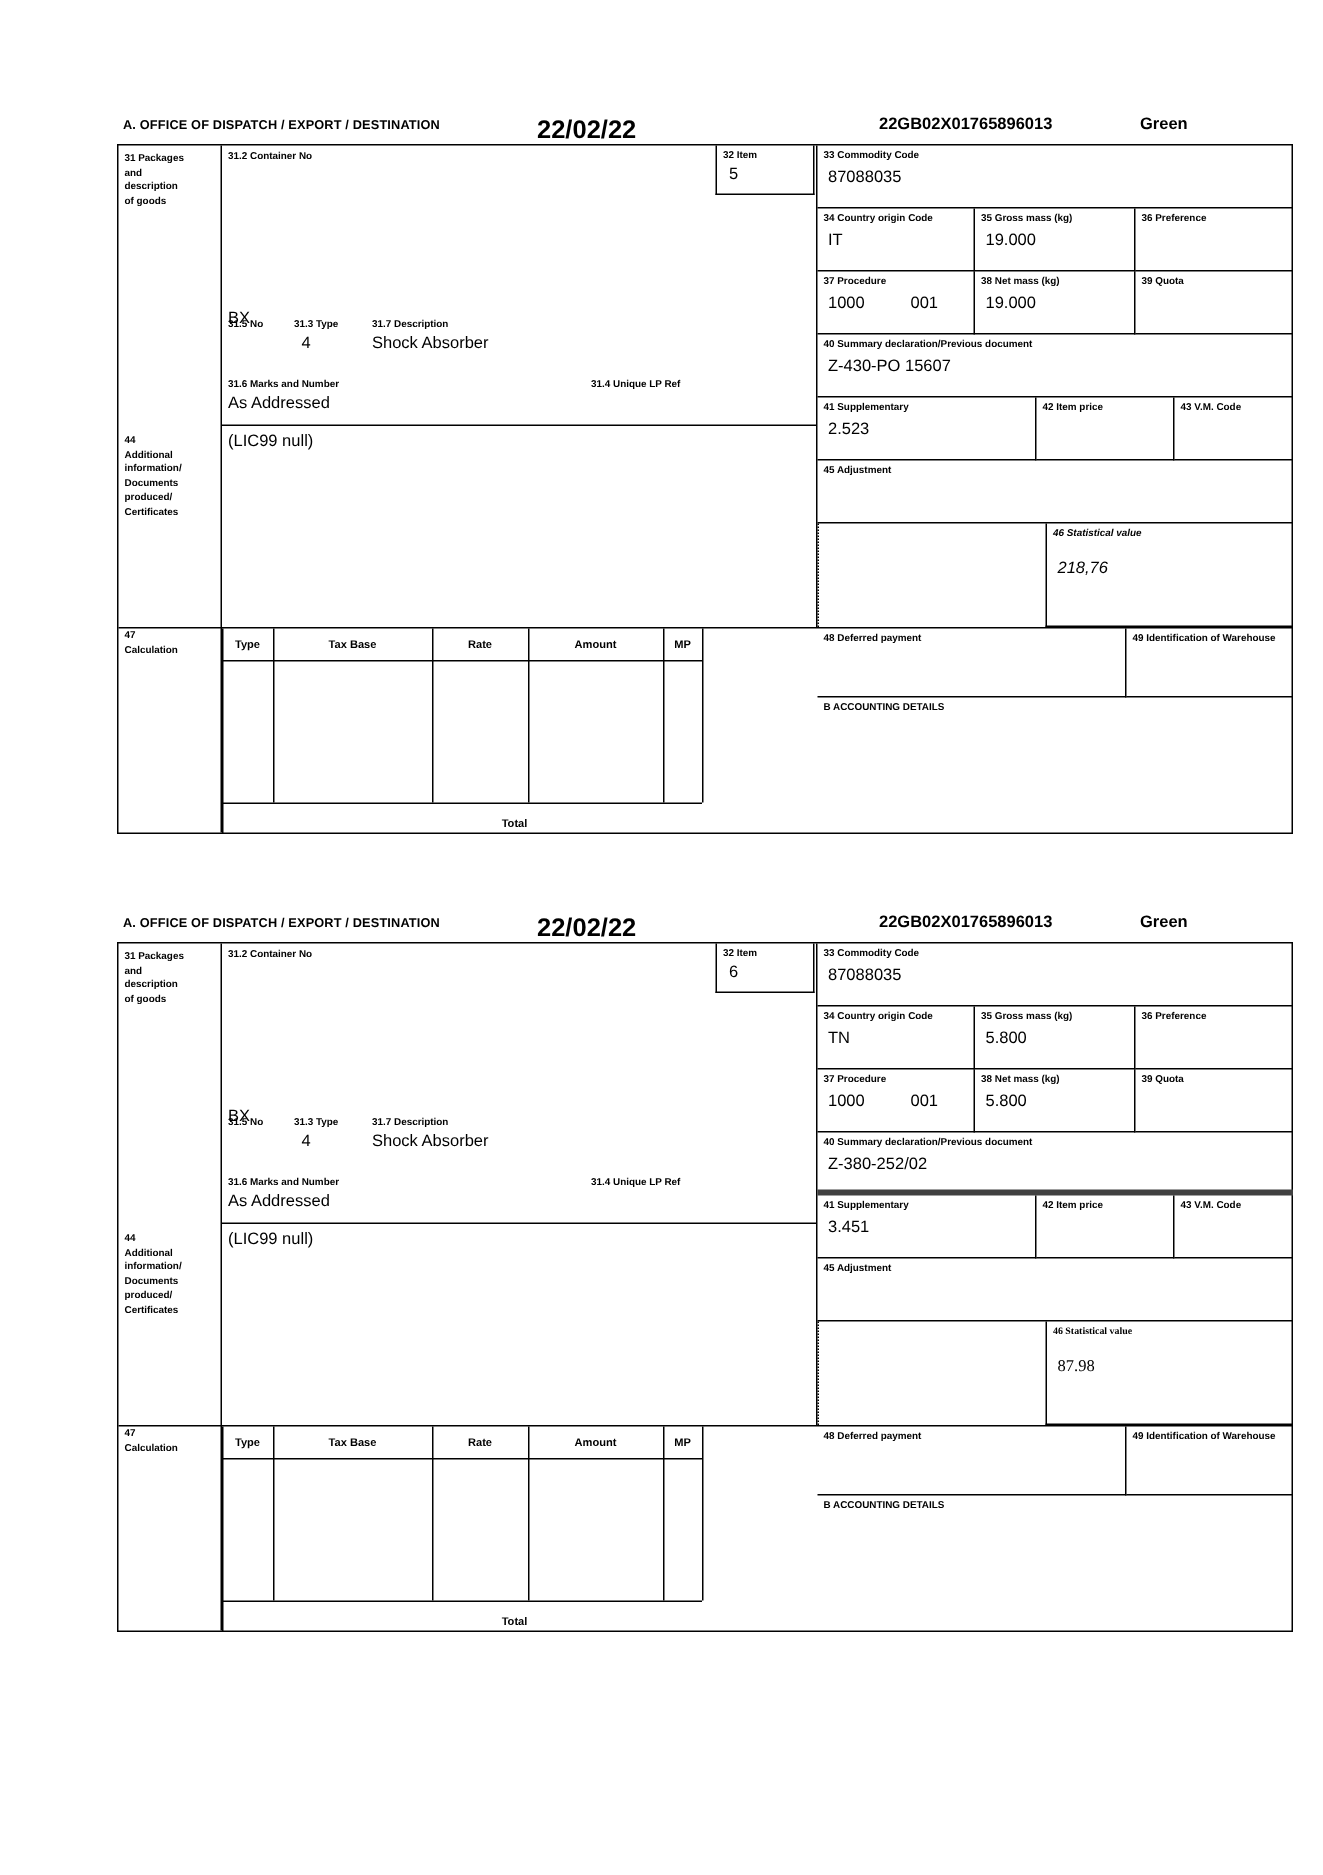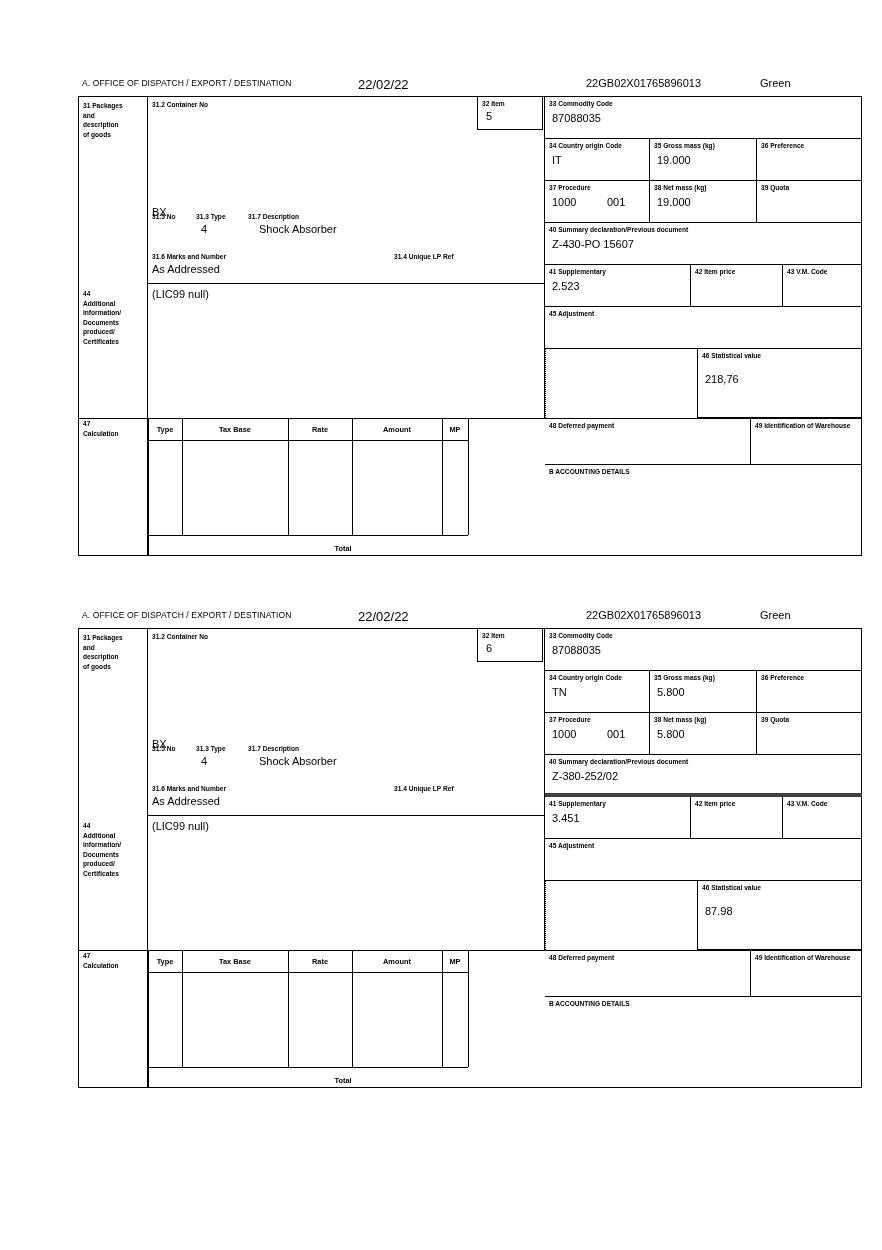--- a/index.html
+++ b/index.html
@@ -9,23 +9,23 @@
     color:#000;
     position:relative;
   }
   .page{position:relative;width:882px;height:1250px;}
 
   .form{position:absolute;left:78px;width:784px;}
   .form-1{top:78px;}
   .form-2{top:610px;}
 
   
-  .hdr{position:relative;height:18px;}
+  .hdr{position:relative;height:18px;font-weight:bold;}
   .hdr .office{position:absolute;left:4px;top:0;font-size:8.5px;letter-spacing:.1px;}
-  .hdr .date{position:absolute;left:280px;top:-1px;font-size:13px;}
+  .hdr .date{position:absolute;left:280px;top:-1px;font-size:17px;}
   .hdr .mrn{position:absolute;left:508px;top:-1px;font-size:11px;}
   .hdr .lane{position:absolute;left:682px;top:-1px;font-size:11px;}
 
   
   .outer{position:relative;border:1px solid #000;height:460px;box-sizing:border-box;}
 
   
   .col-left{position:absolute;left:0;top:0;width:68px;height:100%;}
   .lbl{font-size:6.6px;line-height:9.5px;font-weight:bold;}
   .b31{position:absolute;left:4px;top:4px;width:62px;}
@@ -39,21 +39,21 @@
   
   .goods{position:absolute;left:69px;top:0;width:396px;height:186px;}
   .f-lbl{font-size:6.6px;font-weight:bold;}
   .f-val{font-size:11px;}
   .containerno{position:absolute;left:4px;top:4px;}
   .r315{position:absolute;left:4px;top:116px;}
   .r313{position:absolute;left:48px;top:116px;}
   .r317{position:absolute;left:100px;top:116px;}
   .v315{position:absolute;left:4px;top:109px;}
   .v313{position:absolute;left:53px;top:126px;}
-  .v317{position:absolute;left:100px;top:126px;margin-left:11px;}
+  .v317{position:absolute;left:100px;top:126px;}
   .r316{position:absolute;left:4px;top:156px;}
   .v316{position:absolute;left:4px;top:166px;}
   .r314{position:absolute;left:246px;top:156px;}
 
   
   .box32{position:absolute;left:398px;top:0;width:66px;height:33px;border-left:1px solid #000;border-bottom:1px solid #000;border-right:1px solid #000;box-sizing:border-box;}
   .box32 .f-lbl{position:absolute;left:4px;top:3px;}
   .box32 .f-val{position:absolute;left:8px;top:13px;}
 
   
@@ -188,21 +188,21 @@
         <div class="cell" style="left:238px;top:168px;width:79px;height:42px;border-bottom:1px solid #000;">
           <div class="f-lbl">43 V.M. Code</div>
           <div class="f-val"></div>
         </div>
 
         <div class="cell" style="left:0;top:210px;width:317px;height:42px;border-bottom:1px solid #000;">
           <div class="f-lbl">45 Adjustment</div>
           <div class="f-val"></div>
         </div>
 
-        <div class="cell" style="left:152px;top:252px;width:165px;height:69px;border-left:1px solid #000;border-bottom:1px solid #000;">
+        <div class="cell" style="left:152px;top:252px;width:165px;height:69px;border-left:1px solid #000;border-bottom:1px solid #000;font-style:italic;">
           <div class="f-lbl">46 Statistical value</div>
           <div class="f-val" style="top:24px;">218,76</div>
         </div>
         <div class="dotted" style="left:0px;top:252px;height:69px;"></div>
       </div>
 
       <div class="hline" style="left:0;top:321px;width:783px;"></div>
 
       <div class="calc">
         <div class="vline" style="left:0;top:0;height:137px;"></div>
@@ -333,21 +333,21 @@
           <div class="f-val"></div>
         </div>
         <div class="cell" style="left:238px;top:168px;width:79px;height:42px;border-bottom:1px solid #000;">
           <div class="f-lbl">43 V.M. Code</div>
           <div class="f-val"></div>
         </div>
         <div class="cell" style="left:0;top:210px;width:317px;height:42px;border-bottom:1px solid #000;">
           <div class="f-lbl">45 Adjustment</div>
           <div class="f-val"></div>
         </div>
-        <div class="cell" style="left:152px;top:252px;width:165px;height:69px;border-left:1px solid #000;border-bottom:1px solid #000;">
+        <div class="cell" style="left:152px;top:252px;width:165px;height:69px;border-left:1px solid #000;border-bottom:1px solid #000;font-family:Liberation Serif, serif;">
           <div class="f-lbl">46 Statistical value</div>
           <div class="f-val" style="top:24px;">87.98</div>
         </div>
         <div class="dotted" style="left:0px;top:252px;height:69px;"></div>
       </div>
 
       <div class="hline" style="left:0;top:321px;width:783px;"></div>
 
       <div class="calc">
         <div class="vline" style="left:0;top:0;height:137px;"></div>

